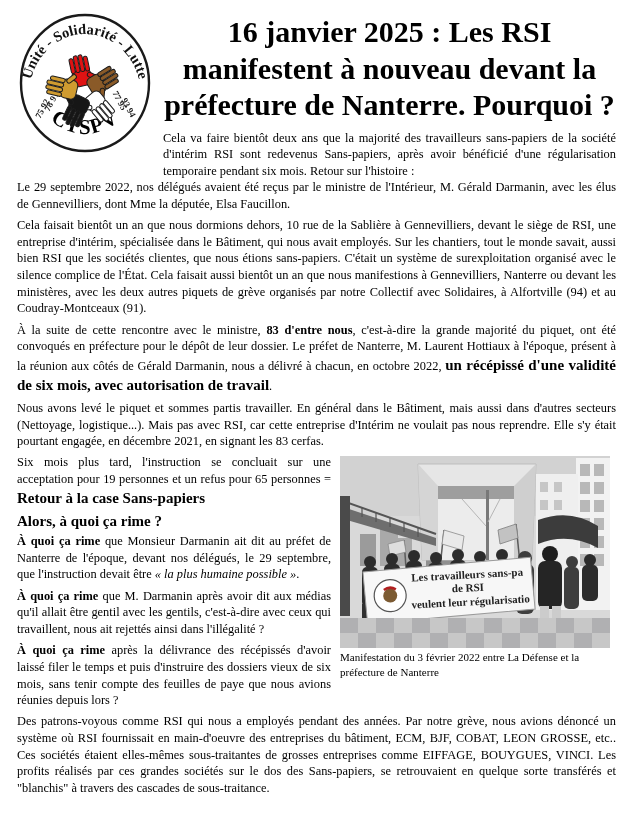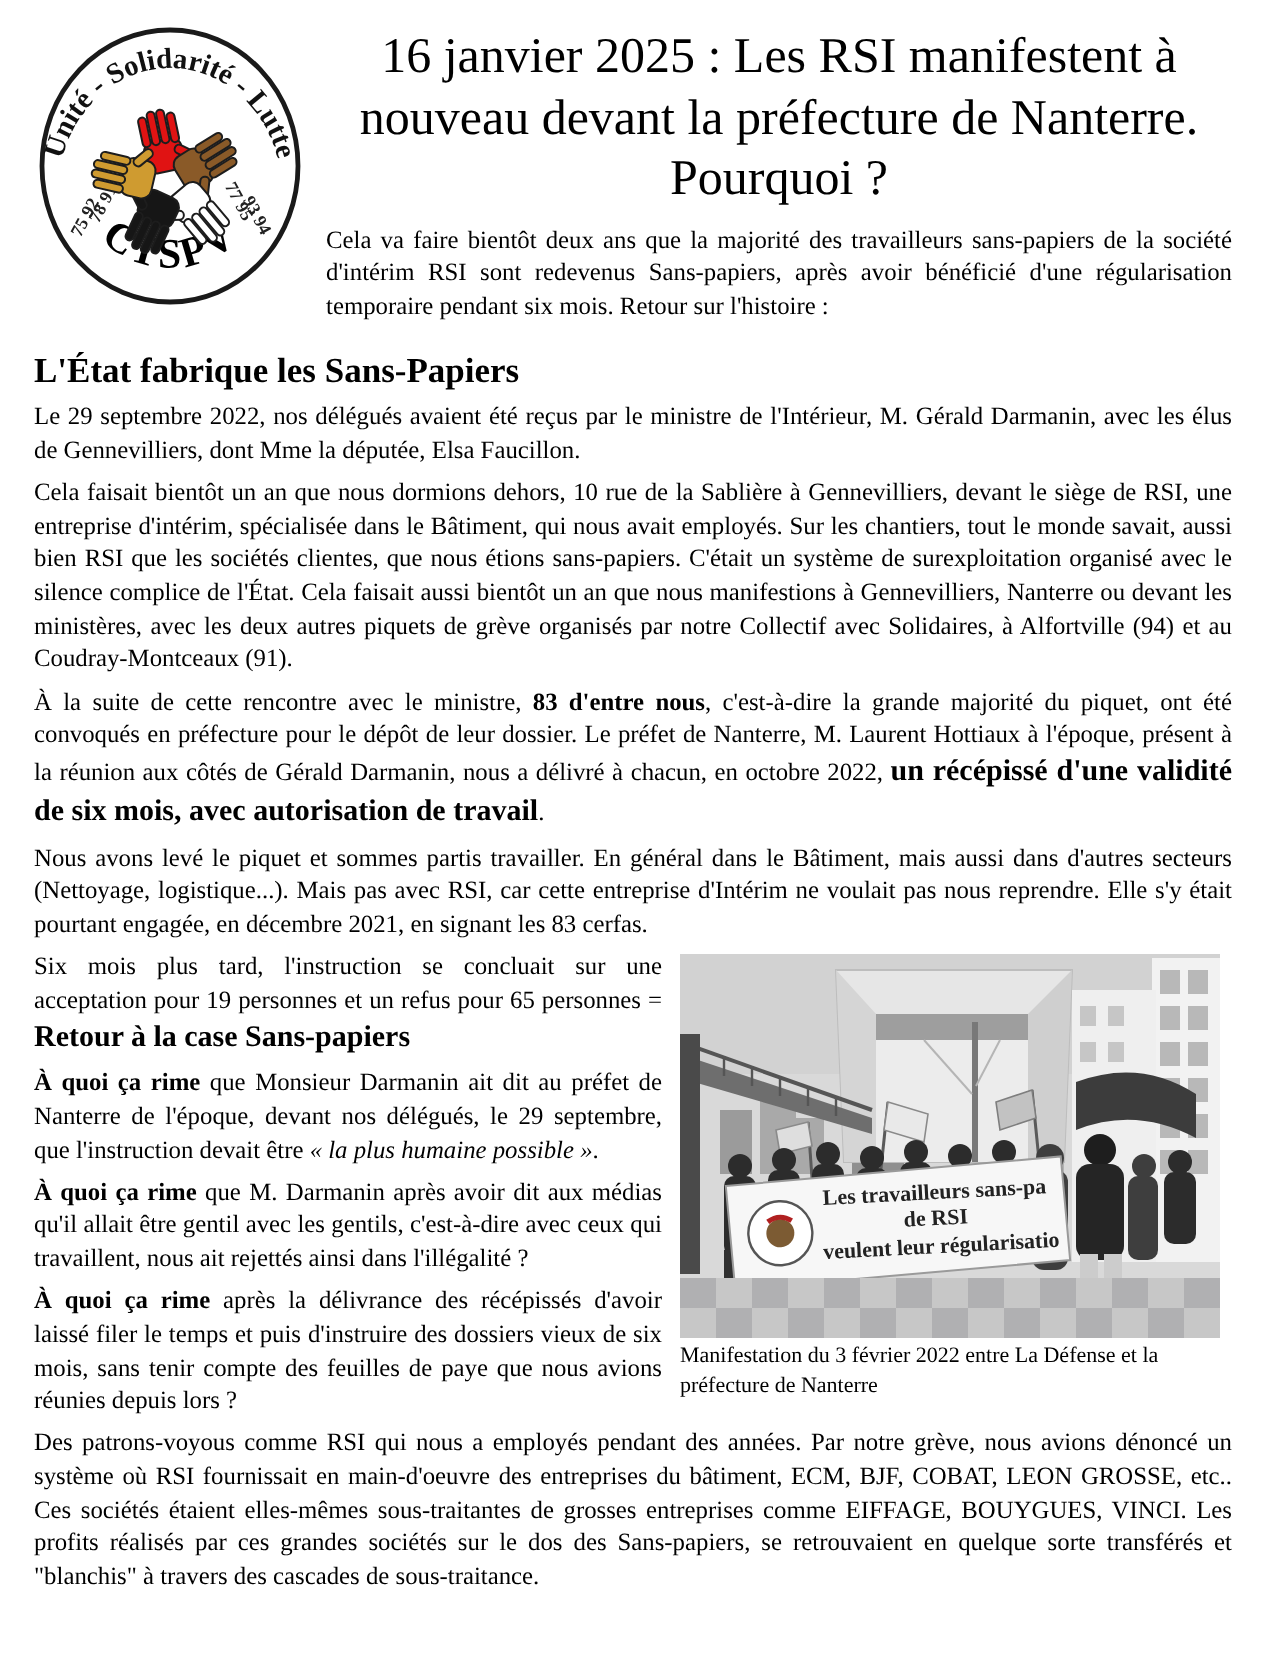--- a/index.html
+++ b/index.html
@@ -7,21 +7,21 @@
     width:633px;height:838px;overflow:hidden;position:relative;
     font-family:"Liberation Serif","DejaVu Serif",serif;
     color:#000;
   }
   .page{padding:12px 17px 0 17px;}
   
   .header{display:flex;align-items:flex-start;}
   .logo-wrap{width:136px;flex:0 0 136px;}
   .head-right{flex:1;padding-left:10px;}
   .doc-title{
-    font-size:25px;font-weight:normal;text-align:center;line-height:1.22;
+    font-size:30px;font-weight:bold;text-align:center;line-height:1.22;
     margin:2px 0 6px 0;
   }
   .intro{font-size:12.4px;line-height:1.33;text-align:justify;margin:0;}
   
   h2.sec{font-size:17.5px;font-weight:bold;margin:14px 0 5px 0;line-height:1.15;}
   h3.sub{font-size:15px;font-weight:bold;margin:2px 0 2px 0;line-height:1.25;}
   p.body{font-size:12.4px;line-height:1.345;text-align:justify;margin:0 0 4.5px 0;}
   .bb{font-weight:bold;}
   .big{font-weight:bold;font-size:15px;}
   .it{font-style:italic;}
@@ -74,21 +74,20 @@
           <use href="#hand" transform="translate(47,76) rotate(283)" fill="#cf9b30"></use>
         </g>
       </svg>
     </div>
     <div class="head-right">
       <div class="doc-title">16 janvier 2025 : Les RSI manifestent à nouveau devant la préfecture de Nanterre. Pourquoi ?</div>
       <p class="intro">Cela va faire bientôt deux ans que la majorité des travailleurs sans-papiers de la société d'intérim RSI sont redevenus Sans-papiers, après avoir bénéficié d'une régularisation temporaire pendant six mois. Retour sur l'histoire :</p>
     </div>
   </div>
 
-  <h2 class="sec">L'État fabrique les Sans-Papiers</h2>
 
   <p class="body">Le 29 septembre 2022, nos délégués avaient été reçus par le ministre de l'Intérieur, M. Gérald Darmanin, avec les élus de Gennevilliers, dont Mme la députée, Elsa Faucillon.</p>
 
   <p class="body">Cela faisait bientôt un an que nous dormions dehors, 10 rue de la Sablière à Gennevilliers, devant le siège de RSI, une entreprise d'intérim, spécialisée dans le Bâtiment, qui nous avait employés. Sur les chantiers, tout le monde savait, aussi bien RSI que les sociétés clientes, que nous étions sans-papiers. C'était un système de surexploitation organisé avec le silence complice de l'État. Cela faisait aussi bientôt un an que nous manifestions à Gennevilliers, Nanterre ou devant les ministères, avec les deux autres piquets de grève organisés par notre Collectif avec Solidaires, à Alfortville (94) et au Coudray-Montceaux (91).</p>
 
   <p class="body"><span>À la suite de cette rencontre avec le ministre, </span><span class="bb">83 d'entre nous</span><span>, c'est-à-dire la grande majorité du piquet, ont été convoqués en préfecture pour le dépôt de leur dossier. Le préfet de Nanterre, M. Laurent Hottiaux à l'époque, présent à la réunion aux côtés de Gérald Darmanin, nous a délivré à chacun, en octobre 2022, </span><span class="big">un récépissé d'une validité de six mois, avec autorisation de travail</span><span>.</span></p>
 
   <p class="body">Nous avons levé le piquet et sommes partis travailler. En général dans le Bâtiment, mais aussi dans d'autres secteurs (Nettoyage, logistique...). Mais pas avec RSI, car cette entreprise d'Intérim ne voulait pas nous reprendre. Elle s'y était pourtant engagée, en décembre 2021, en signant les 83 cerfas.</p>
 
   <figure class="photo">
@@ -233,20 +232,21 @@
             <rect x="198" y="177" width="18" height="15"></rect>
           <rect x="234" y="177" width="18" height="15"></rect>
         </g>
       </g>
     </svg>
     <figcaption>Manifestation du 3 février 2022 entre La Défense et la préfecture de Nanterre</figcaption>
   </figure>
 
   <p class="body"><span>Six mois plus tard, l'instruction se concluait sur une acceptation pour 19 personnes et un refus pour 65 personnes = </span><span class="big">Retour à la case Sans-papiers</span></p>
 
+  <h3 class="sub">Alors, à quoi ça rime ?</h3>
 
 
   <p class="body"><span class="bb">À quoi ça rime</span><span> que Monsieur Darmanin ait dit au préfet de Nanterre de l'époque, devant nos délégués, le 29 septembre, que l'instruction devait être </span><span class="it">« la plus humaine possible »</span><span>.</span></p>
 
   <p class="body"><span class="bb">À quoi ça rime</span><span> que M. Darmanin après avoir dit aux médias qu'il allait être gentil avec les gentils, c'est-à-dire avec ceux qui travaillent, nous ait rejettés ainsi dans l'illégalité ?</span></p>
 
   <p class="body"><span class="bb">À quoi ça rime</span><span> après la délivrance des récépissés d'avoir laissé filer le temps et puis d'instruire des dossiers vieux de six mois, sans tenir compte des feuilles de paye que nous avions réunies depuis lors ?</span></p>
 
   <div class="clear"></div>
 

